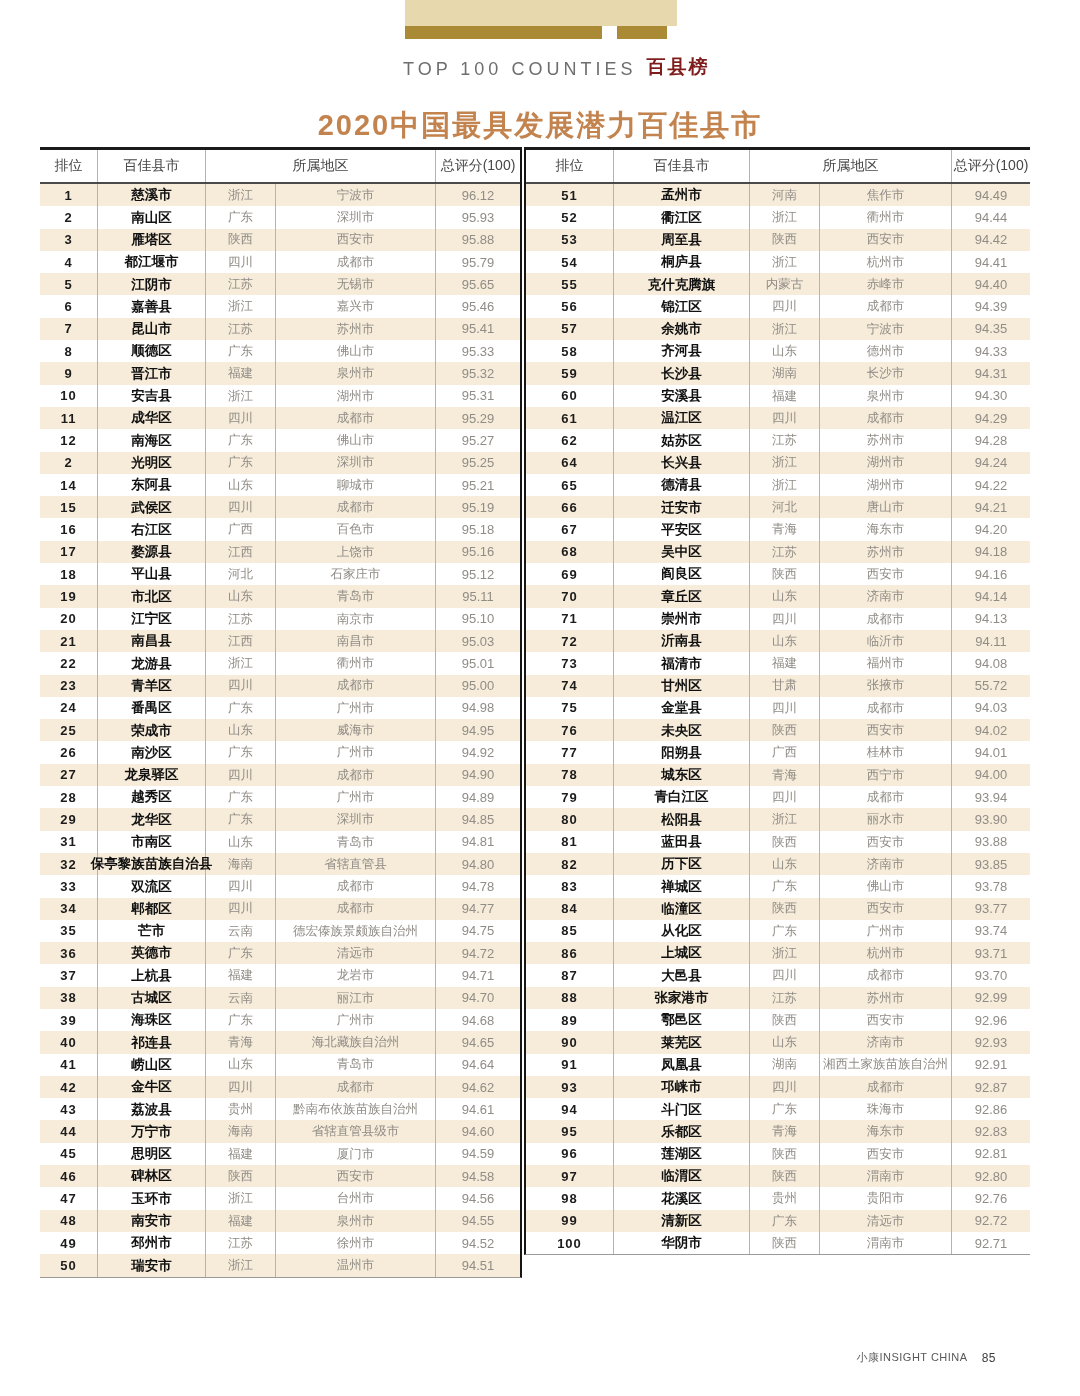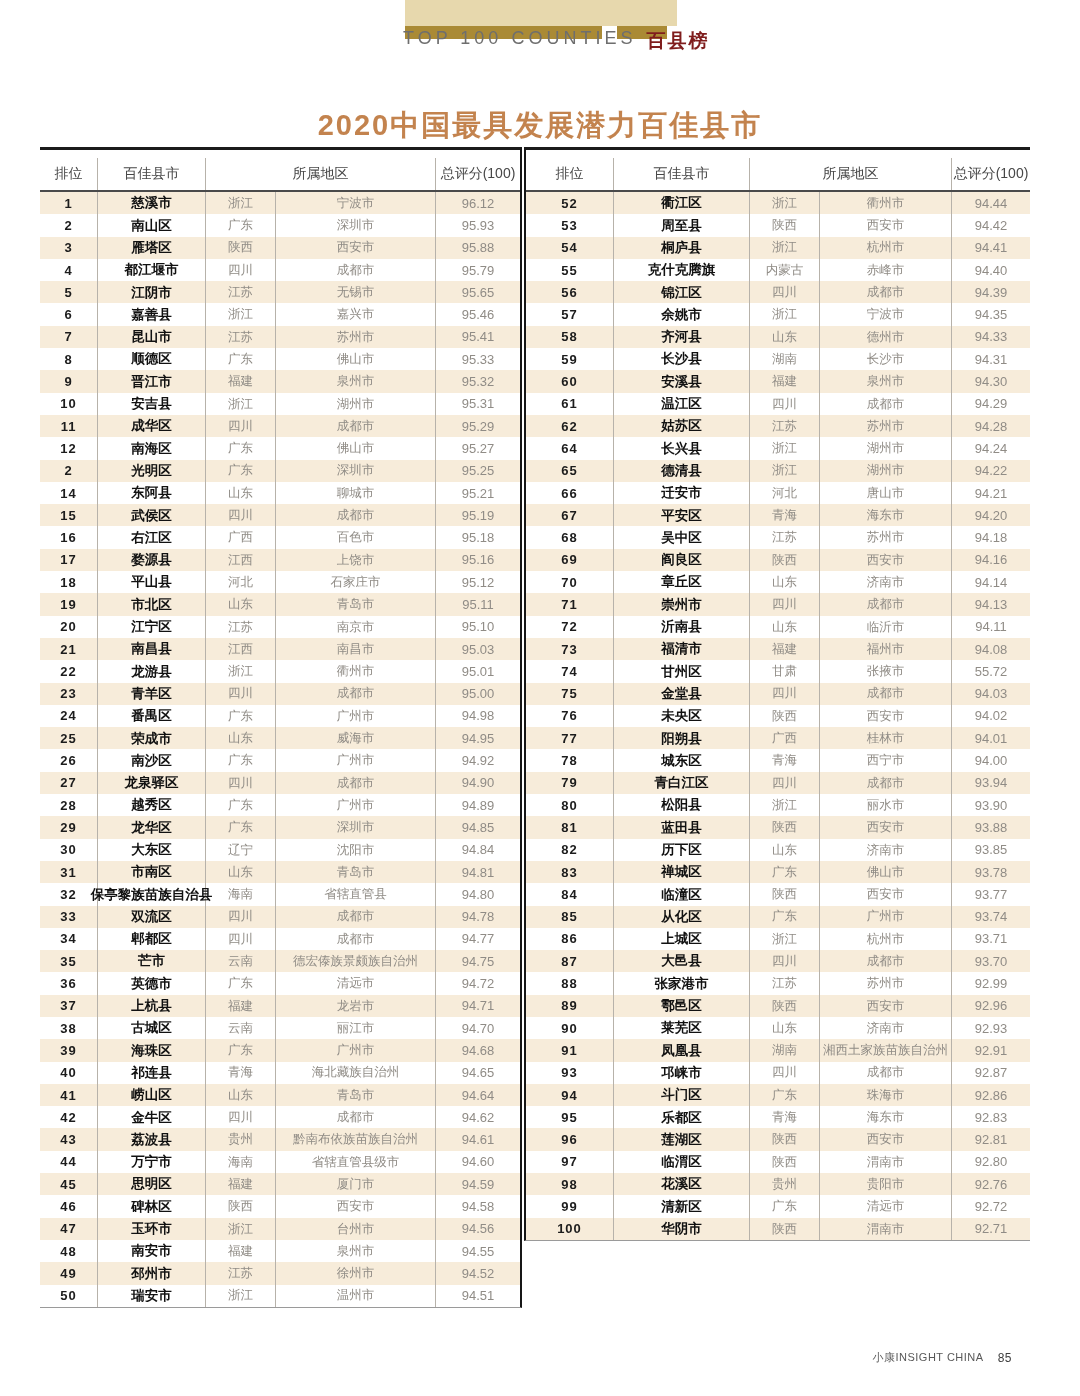--- a/index.html
+++ b/index.html
@@ -6,59 +6,59 @@
   body{
     width:1080px;height:1396px;position:relative;background:#ffffff;
     font-family:"Liberation Sans","DejaVu Sans",sans-serif;
     -webkit-font-smoothing:antialiased;overflow:hidden;
   }
   
   .tan-block{position:absolute;left:405px;top:0;width:272px;height:26px;background:#e7d8ad;}
   .gold-bar-l{position:absolute;left:405px;top:26px;width:197px;height:13px;background:#aa8a35;}
   .gold-bar-r{position:absolute;left:617px;top:26px;width:50px;height:13px;background:#aa8a35;}
   .banner-text{
-    position:absolute;left:403px;top:28px;width:300px;height:26px;
-    display:flex;align-items:flex-start;white-space:nowrap;
+    position:absolute;left:403px;top:54px;width:300px;height:26px;
+    display:flex;align-items:flex-end;white-space:nowrap;
   }
   .banner-en{font-size:18px;color:#6e6e6e;letter-spacing:4px;}
   .gold-sq{display:inline-block;width:10px;height:10px;background:#aa8a35;margin:0 4px 0 6px;}
   .banner-zh{font-size:19px;font-weight:bold;color:#7f1d1d;letter-spacing:2px;}
   
   .page-title{
     position:absolute;left:0;top:106px;width:1080px;margin:0;
     text-align:center;font-size:29px;font-weight:bold;color:#c3834e;letter-spacing:2px;
   }
   
   .tbl{position:absolute;top:147px;border-top:3px solid #1b1b1b;border-bottom:1px solid #9a9a9a;background:#fff;}
   .tbl-left {left:40px;width:480px;border-right:2px solid #161616;}
   .tbl-right{left:524px;width:504px;border-left:2px solid #161616;}
   .thead,.row{display:grid;}
   .tbl-left  .thead,.tbl-left  .row{grid-template-columns:58px 108px 70px 160px 1fr;}
   .tbl-right .thead,.tbl-right .row{grid-template-columns:88px 136px 70px 132px 1fr;}
-  .thead{height:32px;border-bottom:2px solid #4a4a4a;margin-top:8px;}
+  .thead{height:32px;border-bottom:2px solid #4a4a4a;}
   .th{
     display:flex;align-items:center;justify-content:center;
     font-size:14px;color:#474747;white-space:nowrap;
   }
   .th-rank,.th-county{border-right:1px solid #b7b2aa;}
   .th-region{grid-column:3 / 5;border-right:1px solid #b7b2aa;}
   .row{height:22.3px;}
   .row:nth-child(odd){background:#f7ecda;}
   .c{
     display:flex;align-items:center;justify-content:center;
     white-space:nowrap;overflow:visible;line-height:1;
   }
   .c-rank{font-size:13px;font-weight:bold;color:#1c1c1c;border-right:1px solid #b7b2aa;letter-spacing:1px;}
   .c-county{font-size:13.5px;font-weight:bold;color:#111111;border-right:1px solid #b7b2aa;}
   .c-prov{font-size:12.5px;color:#8f8b85;border-right:1px solid #b7b2aa;}
   .c-city{font-size:12.5px;color:#8f8b85;border-right:1px solid #b7b2aa;}
   .c-score{font-size:13px;color:#908c86;}
   
   .footer{
-    position:absolute;top:1350px;right:68px;
+    position:absolute;top:1350px;right:84px;
     font-size:11px;color:#585858;letter-spacing:0.5px;display:flex;align-items:flex-end;margin-left:48px;
   }
   .footer .pagenum{margin-left:14px;font-size:12px;color:#3c3c3c;}
 </style>
 </head>
 <body>
 
 <div class="tan-block"></div>
 <div class="gold-bar-l"></div>
 <div class="gold-bar-r"></div>
@@ -275,27 +275,20 @@
     <div class="c c-score">94.89</div>
   </div>
       <div class="row">
     <div class="c c-rank">29</div>
     <div class="c c-county">龙华区</div>
     <div class="c c-prov">广东</div>
     <div class="c c-city">深圳市</div>
     <div class="c c-score">94.85</div>
   </div>
       <div class="row">
-    <div class="c c-rank">30</div>
-    <div class="c c-county">大东区</div>
-    <div class="c c-prov">辽宁</div>
-    <div class="c c-city">沈阳市</div>
-    <div class="c c-score">94.84</div>
-  </div>
-      <div class="row">
     <div class="c c-rank">31</div>
     <div class="c c-county">市南区</div>
     <div class="c c-prov">山东</div>
     <div class="c c-city">青岛市</div>
     <div class="c c-score">94.81</div>
   </div>
       <div class="row">
     <div class="c c-rank">32</div>
     <div class="c c-county">保亭黎族苗族自治县</div>
     <div class="c c-prov">海南</div>
@@ -433,20 +426,27 @@
 
 <section class="tbl tbl-right">
   <div class="thead">
     <div class="th th-rank">排位</div>
     <div class="th th-county">百佳县市</div>
     <div class="th th-region">所属地区</div>
     <div class="th th-score">总评分(100)</div>
   </div>
   <div class="tbody" id="tbody-right">
       <div class="row">
+    <div class="c c-rank">51</div>
+    <div class="c c-county">孟州市</div>
+    <div class="c c-prov">河南</div>
+    <div class="c c-city">焦作市</div>
+    <div class="c c-score">94.49</div>
+  </div>
+      <div class="row">
     <div class="c c-rank">52</div>
     <div class="c c-county">衢江区</div>
     <div class="c c-prov">浙江</div>
     <div class="c c-city">衢州市</div>
     <div class="c c-score">94.44</div>
   </div>
       <div class="row">
     <div class="c c-rank">53</div>
     <div class="c c-county">周至县</div>
     <div class="c c-prov">陕西</div>

